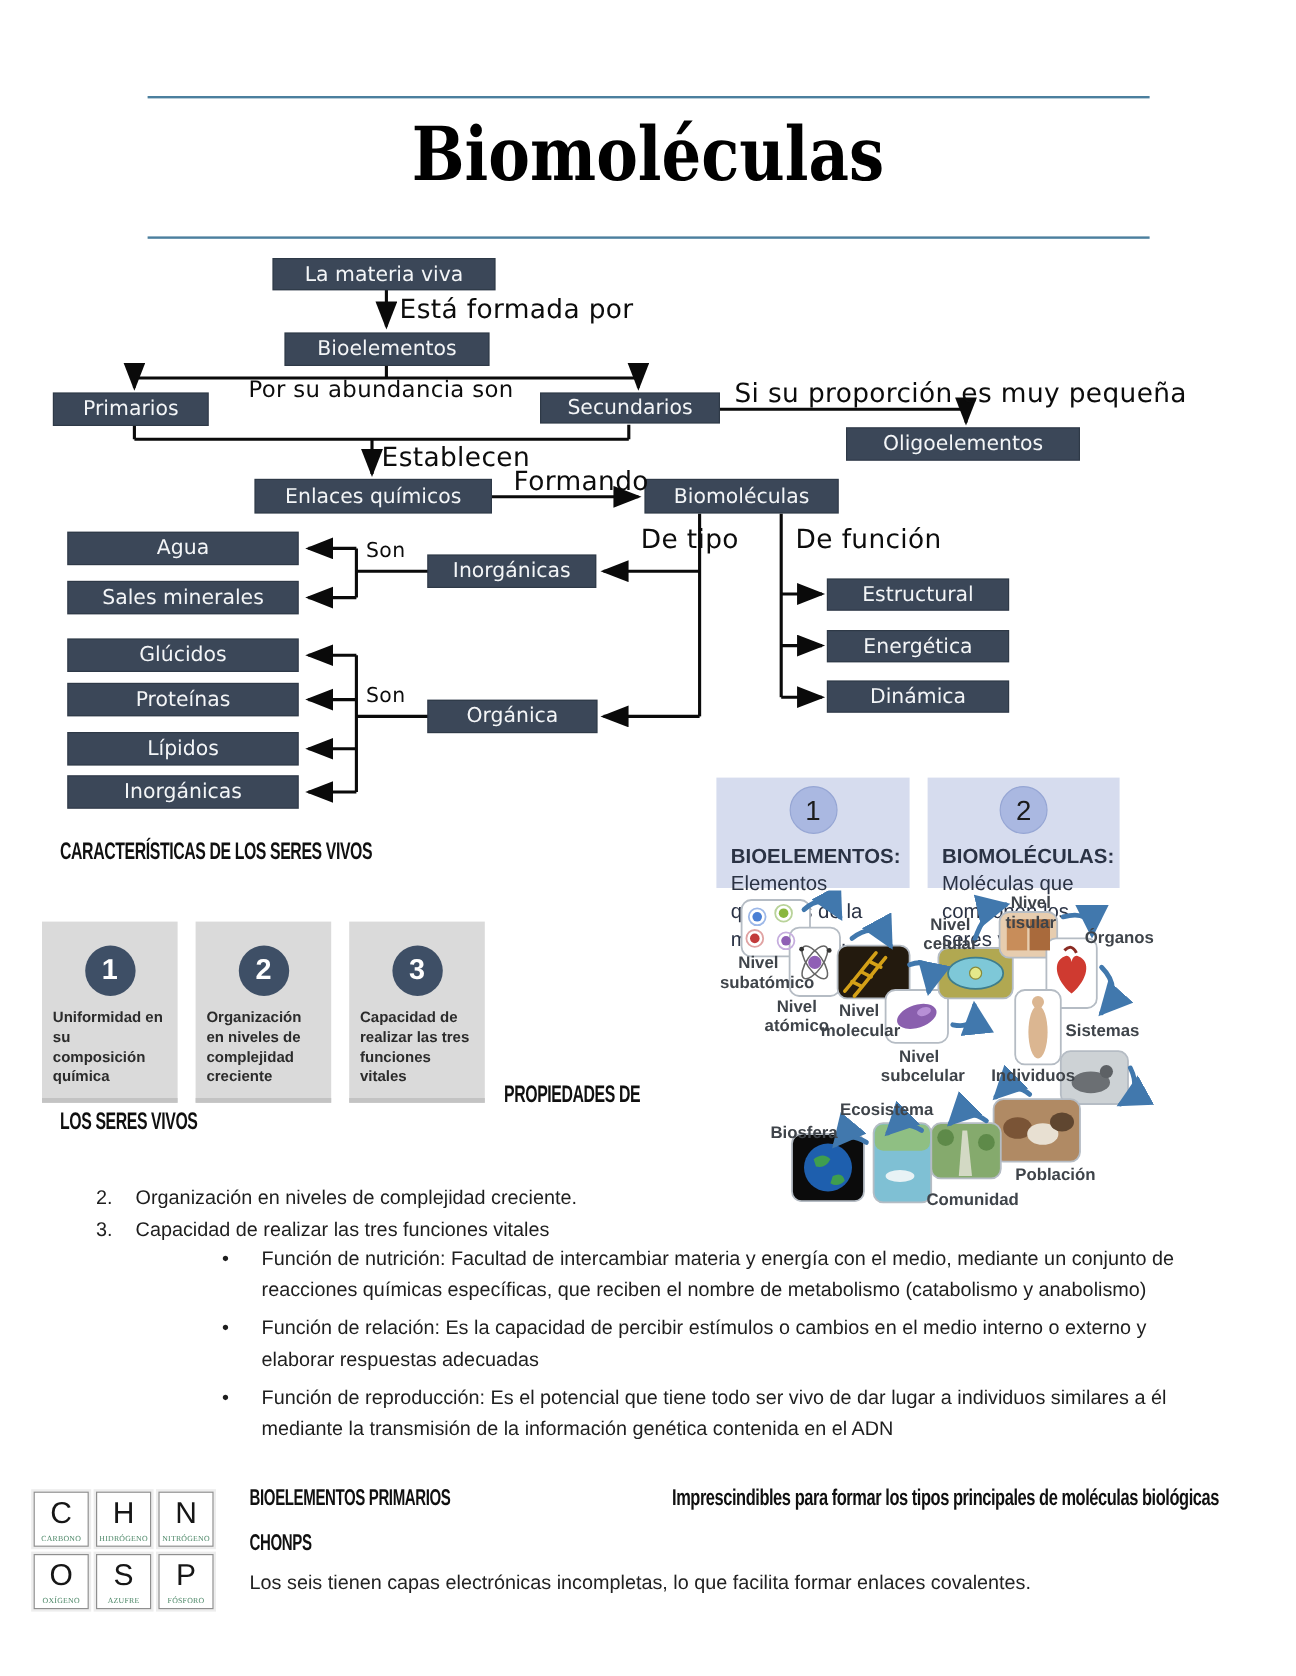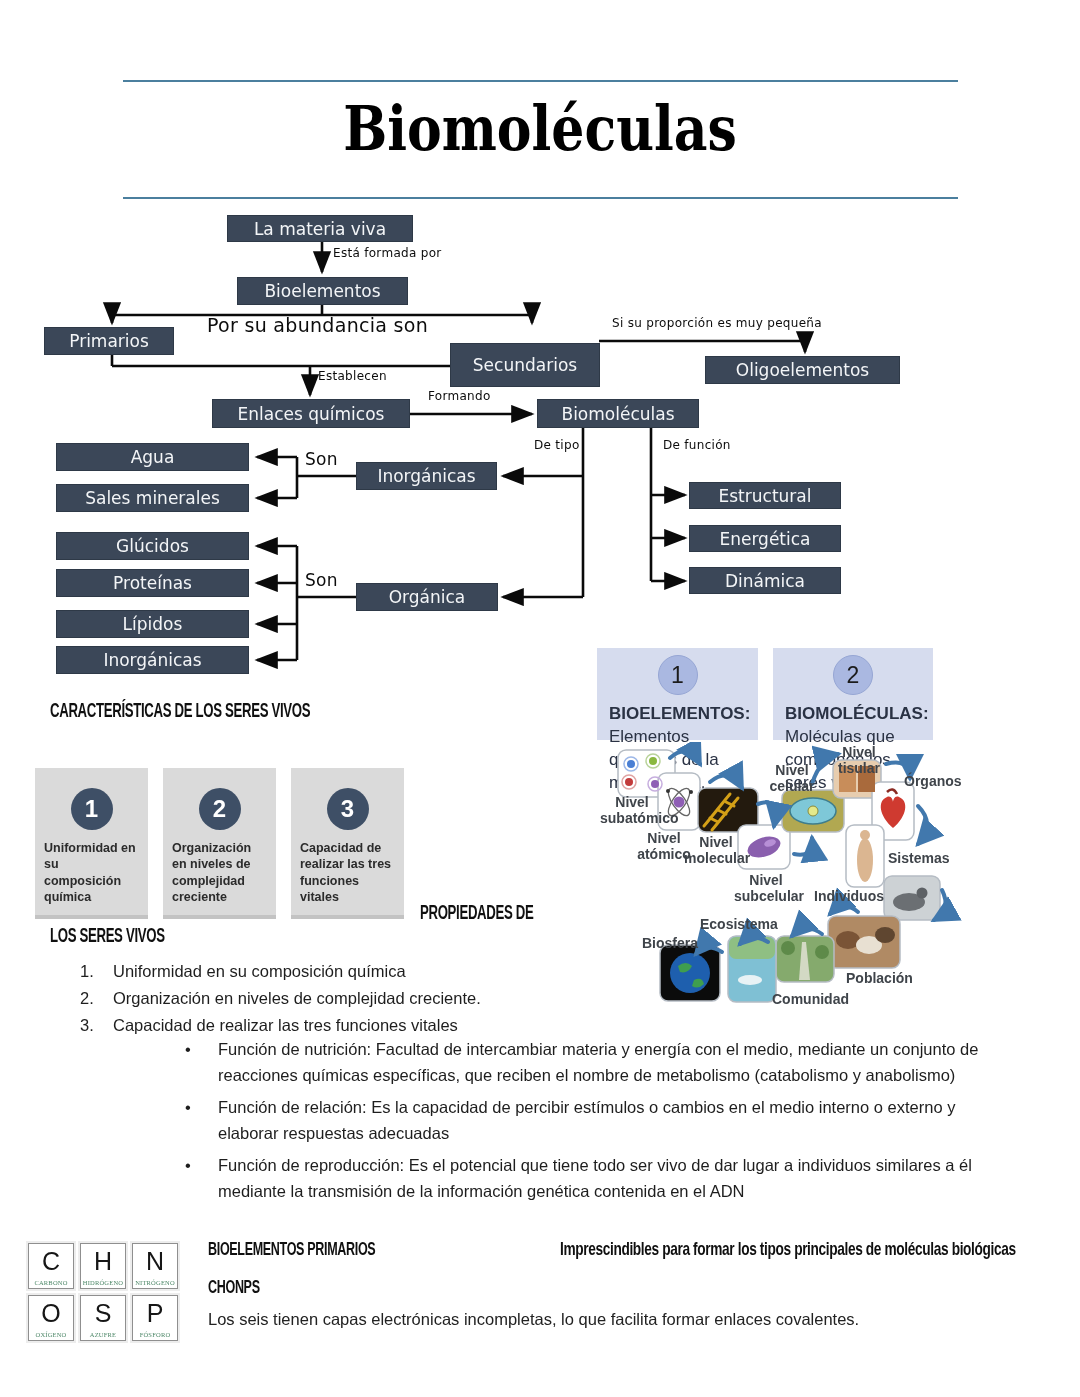--- a/index.html
+++ b/index.html
@@ -6,21 +6,21 @@
   .page{position:relative;width:1080px;height:1397px;background:#ffffff;overflow:hidden;
         font-family:"Liberation Sans",sans-serif;}
   .rule{position:absolute;left:123px;width:835px;height:2px;background:#4b7f9e;}
   .title{position:absolute;left:0;right:0;top:92px;text-align:center;
          font-family:"DejaVu Serif",serif;font-weight:700;font-size:62px;color:#000;
          transform:scaleX(.84);letter-spacing:0px;}
   
   .node{position:absolute;background:#3b4758;color:#f3f5f7;display:flex;align-items:center;
         justify-content:center;font-family:"DejaVu Sans",sans-serif;font-size:17px;
         box-shadow:0 0 0 1px #2e3947;}
-  .elabel{position:absolute;font-family:"DejaVu Sans",sans-serif;font-size:12px;color:#0c0c0c;
+  .elabel{position:absolute;font-family:"DejaVu Sans",sans-serif;font-size:22px;color:#0c0c0c;
         white-space:nowrap;letter-spacing:.3px;}
   .flow{position:absolute;left:0;top:200px;width:1080px;height:500px;pointer-events:none;}
   
   .cond{position:absolute;font-family:"Liberation Sans",sans-serif;font-weight:700;font-size:20px;
         color:#101010;display:inline-block;transform:scaleX(.66);transform-origin:0 50%;
         white-space:nowrap;letter-spacing:-.5px;}
   
   .card{position:absolute;top:768px;width:113px;height:147px;background:#dadada;
         border-bottom:4px solid #c3c3c3;}
   .ccirc{width:42px;height:42px;border-radius:50%;background:#3e4f66;color:#fff;
@@ -96,21 +96,21 @@
       <path d="M297 546 L257 546" marker-end="url(#ah)"></path>
       <path d="M297 583 L257 583" marker-end="url(#ah)"></path>
       <path d="M297 624 L257 624" marker-end="url(#ah)"></path>
       <path d="M297 660 L257 660" marker-end="url(#ah)"></path>
     </g>
   </svg>
 
   <div class="node" style="left:228px;top:216px;width:184px;height:25px">La materia viva</div>
   <div class="node" style="left:238px;top:278px;width:169px;height:26px">Bioelementos</div>
   <div class="node" style="left:45px;top:328px;width:128px;height:26px">Primarios</div>
-  <div class="node" style="left:451px;top:344px;width:148px;height:42px">Secundarios</div>
+  <div class="node" style="left:451px;top:328px;width:148px;height:24px">Secundarios</div>
   <div class="node" style="left:706px;top:357px;width:193px;height:26px">Oligoelementos</div>
   <div class="node" style="left:213px;top:400px;width:196px;height:27px">Enlaces químicos</div>
   <div class="node" style="left:538px;top:400px;width:160px;height:27px">Biomoléculas</div>
   <div class="node" style="left:57px;top:444px;width:191px;height:26px">Agua</div>
   <div class="node" style="left:57px;top:485px;width:191px;height:26px">Sales minerales</div>
   <div class="node" style="left:357px;top:463px;width:139px;height:26px">Inorgánicas</div>
   <div class="node" style="left:57px;top:533px;width:191px;height:26px">Glúcidos</div>
   <div class="node" style="left:57px;top:570px;width:191px;height:26px">Proteínas</div>
   <div class="node" style="left:57px;top:611px;width:191px;height:26px">Lípidos</div>
   <div class="node" style="left:57px;top:647px;width:191px;height:26px">Inorgánicas</div>
@@ -253,28 +253,27 @@
       </g>
     </svg>
     <div class="lvl-label" style="left:2px;top:52px;width:64px">Nivel subatómico</div>
     <div class="lvl-label" style="left:36px;top:88px;width:60px">Nivel atómico</div>
     <div class="lvl-label" style="left:86px;top:92px;width:64px">Nivel molecular</div>
     <div class="lvl-label" style="left:136px;top:130px;width:64px">Nivel subcelular</div>
     <div class="lvl-label" style="left:170px;top:20px;width:48px">Nivel celular</div>
     <div class="lvl-label" style="left:226px;top:2px;width:70px">Nivel tisular</div>
     <div class="lvl-label" style="left:306px;top:31px;width:56px">Órganos</div>
     <div class="lvl-label" style="left:290px;top:108px;width:56px">Sistemas</div>
-    <div class="lvl-label" style="left:216px;top:146px;width:60px">Individuos</div>
+    <div class="lvl-label" style="left:228px;top:146px;width:60px">Individuos</div>
     <div class="lvl-label" style="left:248px;top:228px;width:60px">Población</div>
     <div class="lvl-label" style="left:174px;top:249px;width:64px">Comunidad</div>
     <div class="lvl-label" style="left:102px;top:174px;width:64px">Ecosistema</div>
     <div class="lvl-label" style="left:44px;top:193px;width:52px">Biosfera</div>
   </div>
 
-  <div class="numrow" style="top:958px"><span class="nmark">1.</span><span>Uniformidad en su composición química</span></div>
   <div class="numrow" style="top:985px"><span class="nmark">2.</span><span>Organización en niveles de complejidad creciente.</span></div>
   <div class="numrow" style="top:1012px"><span class="nmark">3.</span><span>Capacidad de realizar las tres funciones vitales</span></div>
 
   <div class="bullets">
     <div class="brow">
         <span class="bdot">•</span>
         <span class="btxt">Función de nutrición: Facultad de intercambiar materia y energía con el medio, mediante un conjunto de reacciones químicas específicas, que reciben el nombre de metabolismo (catabolismo y anabolismo)</span>
       </div>
     <div class="brow">
         <span class="bdot">•</span>

